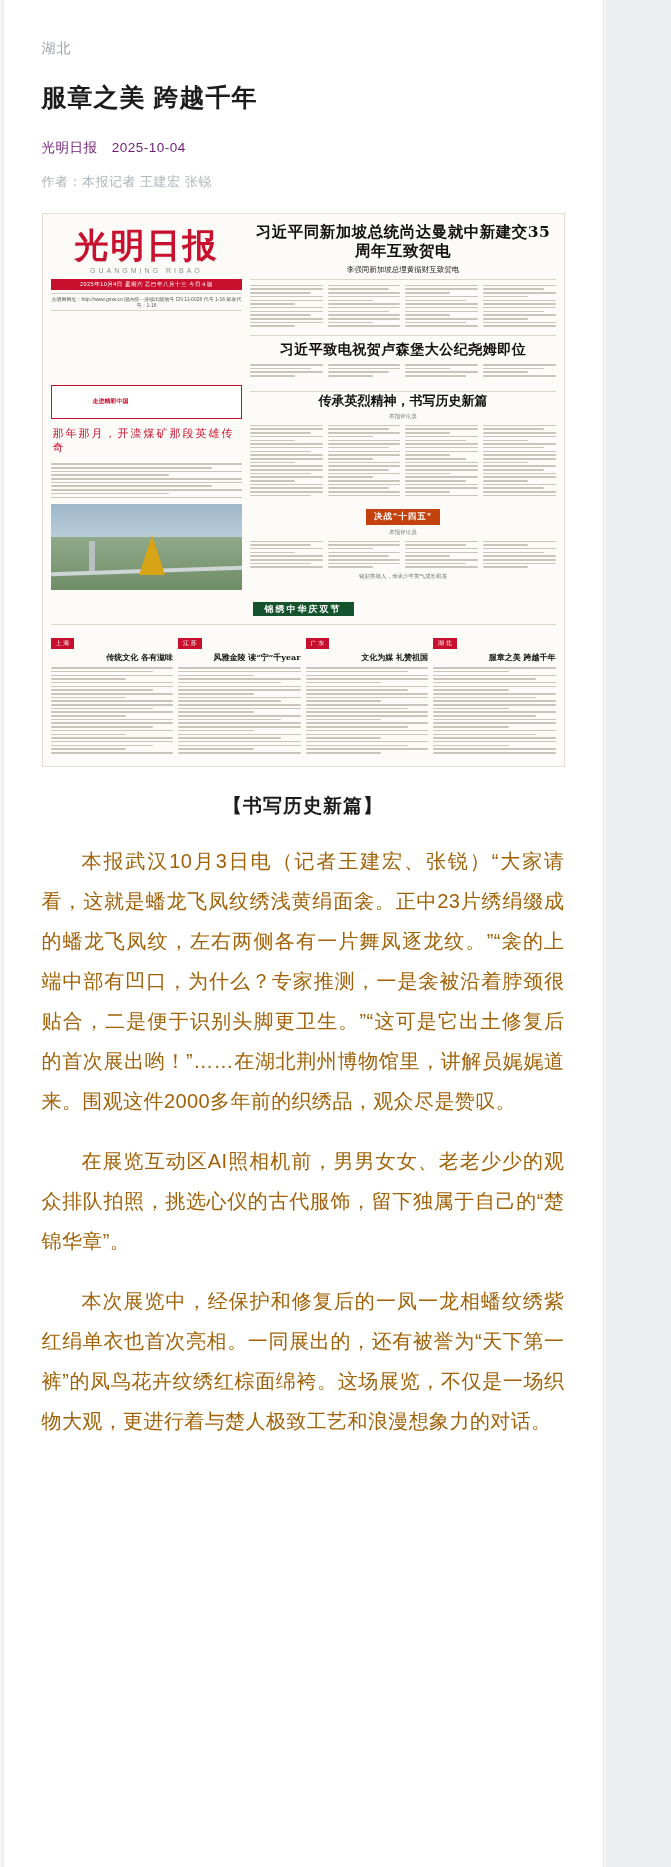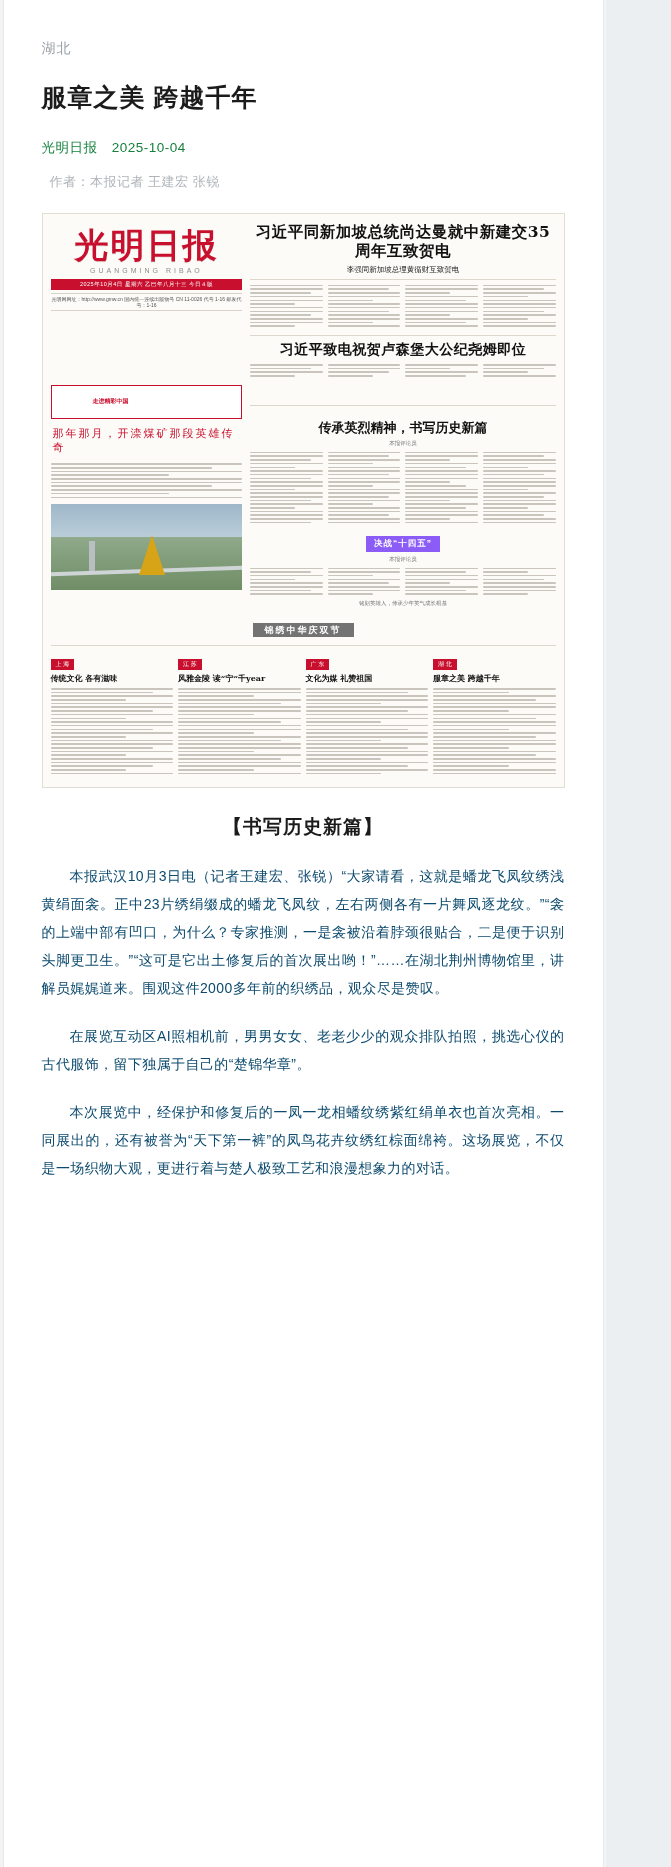--- a/index.html
+++ b/index.html
@@ -37,29 +37,29 @@
   .headline {
     font-size: 25px;
     line-height: 1.4;
     color: #1b1b1b;
     font-weight: 700;
     letter-spacing: 1px;
     margin: 0 0 24px 0;
   }
   .meta-line {
     font-size: 13.5px;
-    color: #15803d;
+    color: #701a75;
     margin: 0 0 16px 0;
     letter-spacing: 0.5px;
   }
   .meta-line .src { margin-right: 10px; }
   .byline {
     font-size: 13px;
     color: #b0b5ba;
-    margin: 0 0 22px 8px;
+    margin: 0 0 22px 0;
     letter-spacing: 0.5px;
   }
 
   
   .paper {
     width: 100%;
     background: #fdfbf7;
     border: 1px solid #e3ded5;
     box-sizing: border-box;
     padding: 8px 8px 10px 8px;
@@ -151,22 +151,22 @@
     padding-top: 5px;
     margin-top: 6px;
   }
   .sec-head2 {
     font-size: 13px;
     font-weight: 700;
     color: #111;
     text-align: center;
     font-family: "DejaVu Serif", serif;
     border-top: 1px solid #ddd6cb;
-    padding-top: 13px;
-    margin-top: 20px;
+    padding-top: 0;
+    margin-top: 6px;
   }
   .sec-byline {
     font-size: 5.5px;
     color: #777;
     text-align: center;
     margin: 3px 0 4px 0;
   }
   .paper-mid {
     display: flex;
     gap: 8px;
@@ -228,21 +228,21 @@
   .photo .stack {
     position: absolute; left: 20%; bottom: 22%;
     width: 6px; height: 30px; background: #b9bec2;
   }
   .photo .road {
     position: absolute; left: 0; right: 0; bottom: 20%;
     height: 4px; background: #cfd4d6; transform: rotate(-2deg);
   }
   .right-col { flex: 1; }
   .kicker-red {
-    background: #8b5cf6;
+    background: #c2410c;
     color: #fff;
     font-size: 8.5px;
     font-weight: 700;
     display: inline-block;
     padding: 2px 8px;
     letter-spacing: 1px;
   }
   .kicker-wrap { text-align: center; margin: 6px 0 4px 0; }
   .paper-bottom {
     display: flex;
@@ -257,50 +257,50 @@
     color: #fff;
     background: #c8102e;
     display: inline-block;
     padding: 1px 5px;
     margin-bottom: 3px;
   }
   .bcol-title {
     font-size: 8px;
     font-weight: 700;
     color: #111;
-    text-align: left;
+    text-align: right;
     margin-bottom: 4px;
     font-family: "DejaVu Serif", serif;
   }
   .banner-red {
     text-align: center;
     margin: 8px 0 2px 0;
   }
   .banner-red span {
-    background: #737373;
+    background: #14532d;
     color: #fff;
     font-size: 9px;
     font-weight: 700;
     padding: 2px 12px;
     letter-spacing: 2px;
   }
 
   
   .section-title {
     font-size: 19px;
     font-weight: 700;
     color: #1b1b1b;
     text-align: center;
     letter-spacing: 1px;
     margin: 26px 0 22px 0;
   }
   .para {
-    font-size: 14px;
+    font-size: 20px;
     line-height: 2.0;
-    color: #0c4a6e;
+    color: #a16207;
     text-align: justify;
     margin: 0 0 20px 0;
     text-indent: 2em;
     letter-spacing: 0.4px;
   }
 </style>
 </head>
 <body>
 
 <div class="page">

